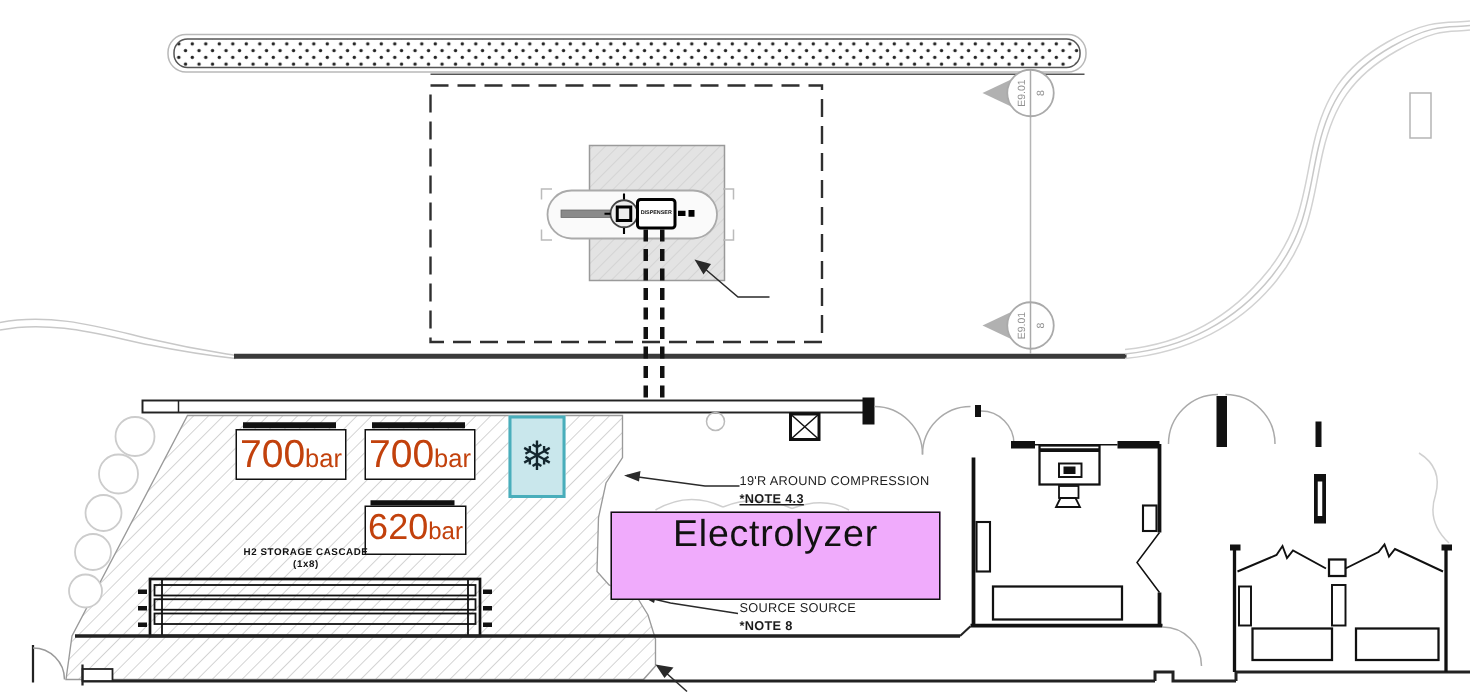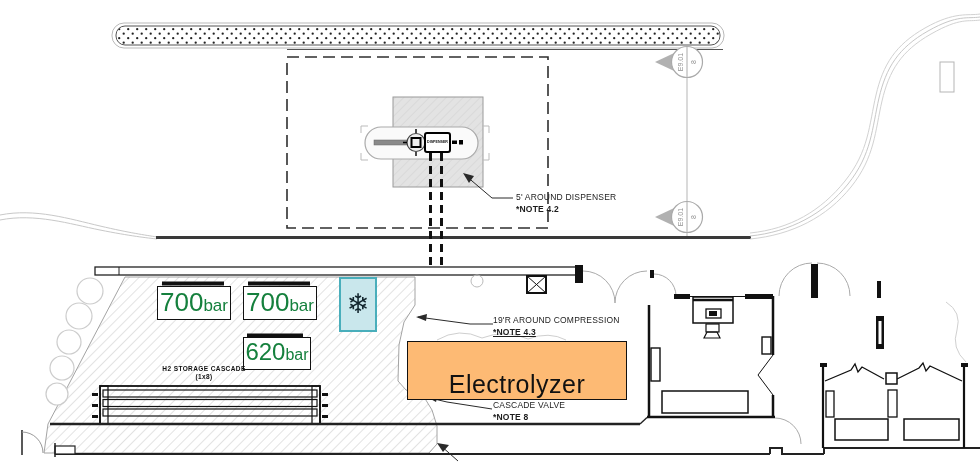--- a/index.html
+++ b/index.html
@@ -2,27 +2,27 @@
 <html><head>
 <meta charset="utf-8">
 <style>
   html,body{margin:0;padding:0;background:#fff;}
   #plan{position:relative;width:980px;height:462px;background:#fff;overflow:hidden;
         font-family:"Liberation Sans",sans-serif;}
   #plan svg{position:absolute;left:0;top:0;}
   .cad-note{position:absolute;font-size:8.5px;line-height:11.5px;color:#1c1c1c;
             letter-spacing:.2px;white-space:nowrap;font-family:"Liberation Sans",sans-serif;}
   .bank-box{position:absolute;background:#fff;border:1.6px solid #111;display:flex;
-            align-items:baseline;justify-content:center;color:#15803d;}
+            align-items:baseline;justify-content:center;color:#c2410c;}
   .bank-box .val{font-size:26px;line-height:30px;}
   .bank-box .unit{font-size:17px;}
   .bank-small .val{font-size:24px;line-height:28px;}
   .bank-small .unit{font-size:16px;}
   #electrolyzer-box{position:absolute;left:407px;top:341px;width:218px;height:57px;
-            background:#fdba74;border:1.6px solid #111;display:flex;align-items:flex-end;
+            background:#f0abfc;border:1.6px solid #111;display:flex;align-items:flex-start;
             justify-content:center;font-size:25px;letter-spacing:.5px;color:#111;}
   #chiller-box{position:absolute;left:339px;top:277px;width:34px;height:51px;
             background:#c9e7ec;border:2px solid #49aebb;display:flex;align-items:center;
             justify-content:center;}
   #chiller-box .flake{font-size:27px;color:#13262e;line-height:1;}
   #cascade-label{position:absolute;left:148px;top:365px;width:112px;text-align:center;
             font-size:6.5px;font-weight:bold;letter-spacing:.4px;line-height:7.5px;color:#111;}
   #dispenser-cab-label{position:absolute;left:424px;top:132px;width:27px;height:20px;
             display:flex;align-items:center;justify-content:center;font-size:6px;
             font-weight:bold;color:#111;transform:scale(.6);transform-origin:center;}
@@ -253,28 +253,24 @@
   <div>H2 STORAGE CASCADE</div>
   <div>(1x8)</div>
 </div>
 
 <div id="electrolyzer-box">
   <span>Electrolyzer</span>
 </div>
 
 <div id="dispenser-cab-label">DISPENSER</div>
 
-<div class="cad-note" style="left:516px;top:192px;">
-  <div>5' AROUND DISPENSER</div>
-  <div style="font-weight:bold;">*NOTE 4.2</div>
-</div>
 
 <div class="cad-note" style="left:493px;top:315px;">
   <div>19'R AROUND COMPRESSION</div>
   <div style="font-weight:bold;text-decoration:underline;">*NOTE 4.3</div>
 </div>
 
 <div class="cad-note" style="left:493px;top:400px;">
-  <div>CASCADE VALVE</div>
+  <div>SOURCE SOURCE</div>
   <div style="font-weight:bold;">*NOTE 8</div>
 </div>
 
 </div>
 
 </body></html>

